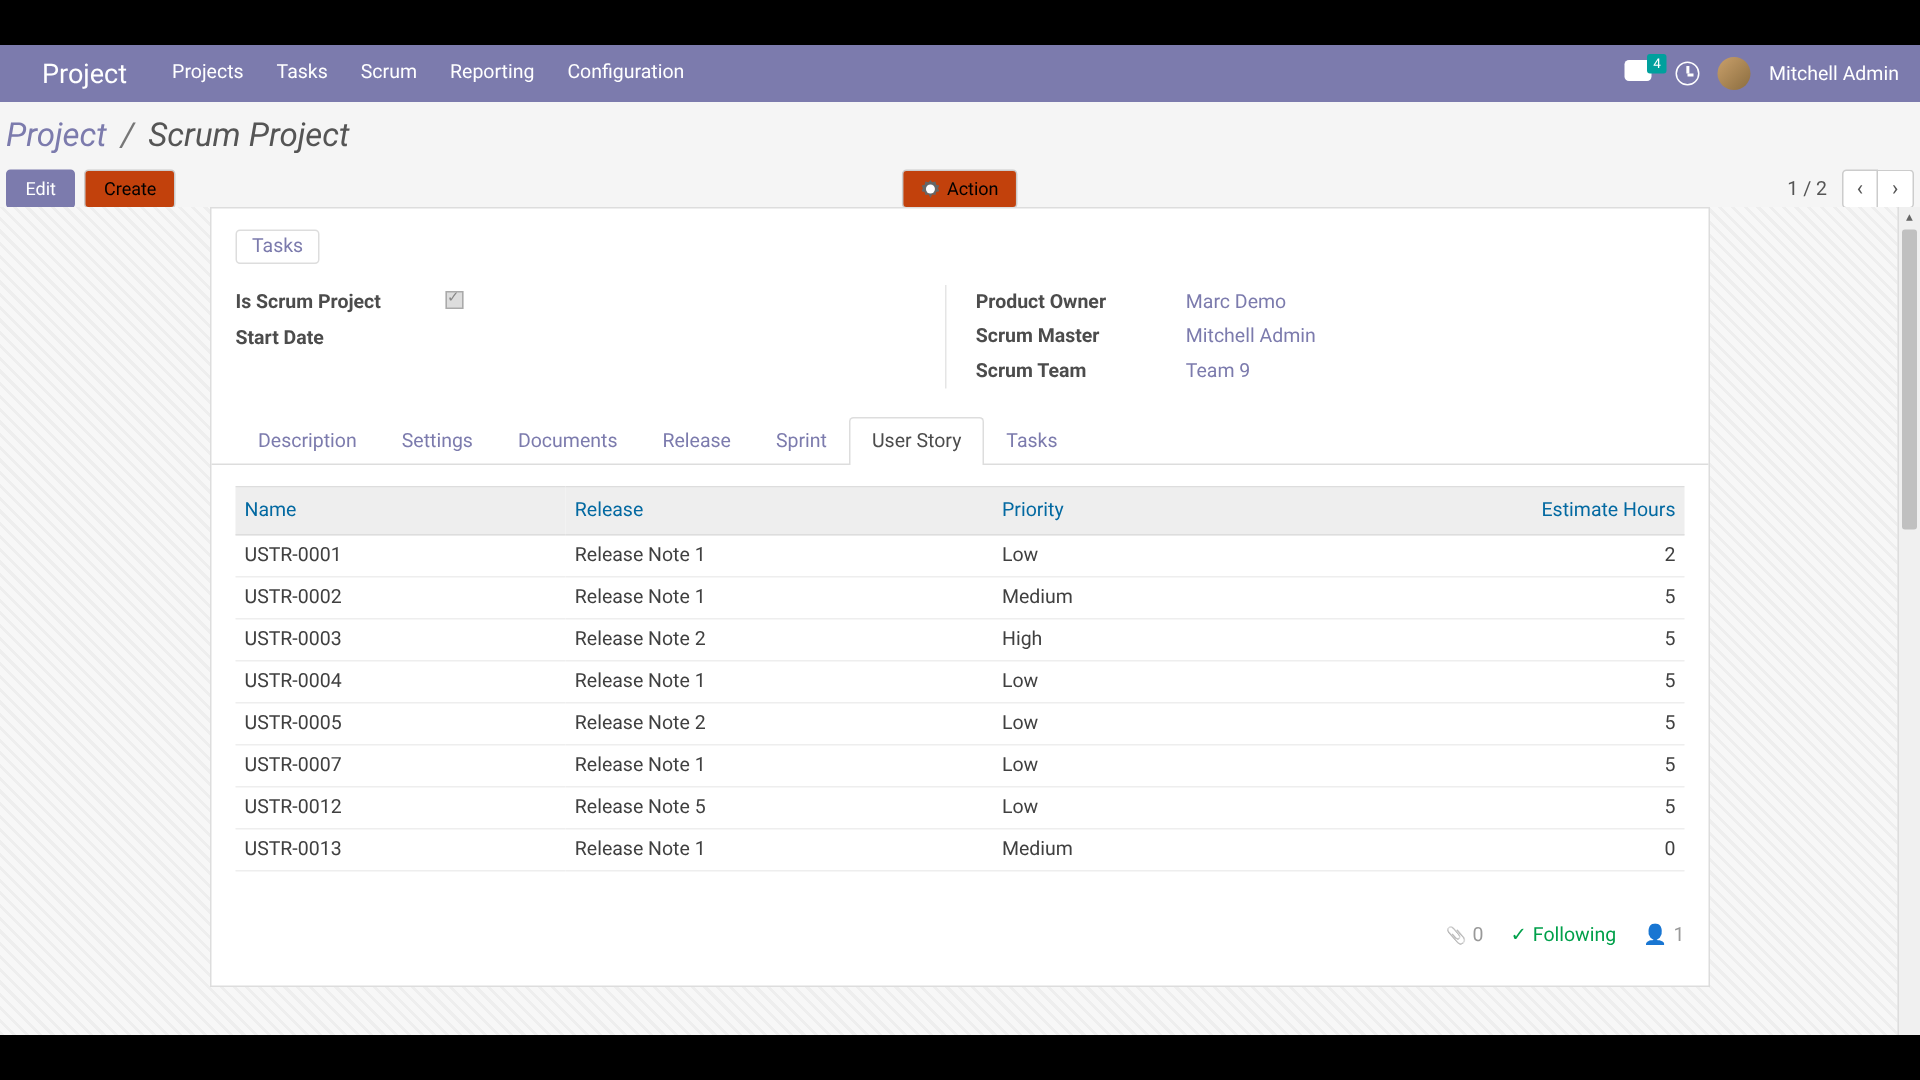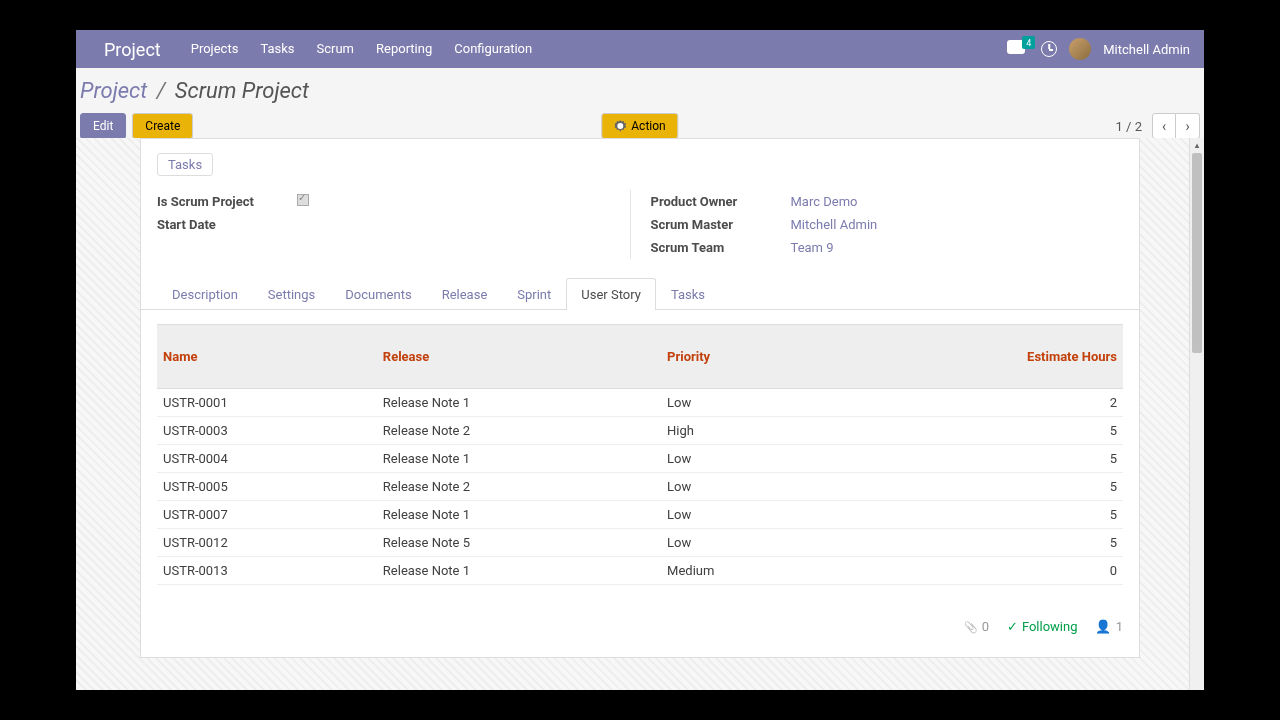--- a/index.html
+++ b/index.html
@@ -1,17 +1,17 @@
 <!DOCTYPE html>
 <html><head>
 <meta charset="utf-8">
 <style>
 * { margin: 0; padding: 0; box-sizing: border-box; font-family: -apple-system, BlinkMacSystemFont, "Segoe UI", Roboto, sans-serif; }
 body { background: #000; }
-.frame { width: 1128px; height: 720px; margin: 0 auto; background: #000; position: relative; }
+.frame { width: 1280px; height: 720px; margin: 0 auto; background: #000; position: relative; }
 .browser-top { height: 30px; background: #000; }
 .app { position: absolute; top: 30px; left: 0; right: 0; bottom: 30px; background: #f5f5f5; }
 .nav { background: #7c7bad; height: 38px; display: flex; align-items: center; color: #fff; font-size: 13px; }
 .nav-apps { width: 10px; height: 38px; background: #7c7bad; display: flex; align-items: center; justify-content: center; }
 .nav-brand { font-size: 18px; font-weight: 400; padding: 0 20px 0 18px; color: #fff; }
 .nav-menu { display: flex; gap: 2px; }
 .nav-menu-item { padding: 0 10px; line-height: 38px; cursor: pointer; }
 .nav-right { margin-left: auto; display: flex; align-items: center; gap: 12px; padding-right: 14px; }
 .chat-icon { position: relative; width: 22px; height: 18px; }
 .chat-bubble { width: 18px; height: 14px; background: #fff; border-radius: 3px; position: relative; }
@@ -21,21 +21,21 @@
 .clock-icon::before { content: ""; position: absolute; top: 2px; left: 50%; width: 1.5px; height: 5px; background: #fff; transform: translateX(-50%); }
 .clock-icon::after { content: ""; position: absolute; top: 50%; left: 50%; width: 4px; height: 1.5px; background: #fff; }
 .avatar { width: 22px; height: 22px; border-radius: 50%; background: linear-gradient(135deg, #c9a06b, #8b6d3f); }
 .user-name { font-size: 13px; }
 .breadcrumb-row { padding: 10px 0 4px 4px; }
 .breadcrumb { font-size: 22px; color: #7c7bad; font-style: italic; }
 .breadcrumb a { color: #7c7bad; text-decoration: none; cursor: pointer; }
 .breadcrumb-sep { color: #777; margin: 0 4px; }
 .breadcrumb-current { color: #555; }
 .toolbar { display: flex; align-items: center; padding: 6px 4px 10px 4px; }
-.btn { border: 1px solid #ccc; background: #eab308; padding: 5px 12px; font-size: 12px; cursor: pointer; border-radius: 3px; }
+.btn { border: 1px solid #ccc; background: #c2410c; padding: 5px 12px; font-size: 12px; cursor: pointer; border-radius: 3px; }
 .btn + .btn { margin-left: 6px; }
 .btn-primary { background: #7c7bad; border-color: #7c7bad; color: #fff; }
 .action-wrap { margin-left: auto; margin-right: auto; position: absolute; left: 50%; transform: translateX(-50%); }
 .btn-action { display: flex; align-items: center; gap: 5px; }
 .gear { width: 12px; height: 12px; display: inline-block; background: #666; clip-path: polygon(50% 0, 60% 12%, 78% 8%, 82% 26%, 100% 30%, 92% 46%, 100% 62%, 82% 66%, 78% 84%, 60% 80%, 50% 100%, 40% 80%, 22% 84%, 18% 66%, 0 62%, 8% 46%, 0 30%, 18% 26%, 22% 8%, 40% 12%); position: relative; }
 .gear::after { content: ""; position: absolute; top: 3px; left: 3px; width: 6px; height: 6px; background: #fff; border-radius: 50%; }
 .pager { margin-left: auto; display: flex; align-items: center; gap: 10px; font-size: 13px; color: #555; }
 .pager-btns { display: flex; }
 .pager-btn { border: 1px solid #ccc; background: #fff; width: 24px; height: 26px; display: flex; align-items: center; justify-content: center; cursor: pointer; font-size: 14px; color: #555; }
 .pager-btn:first-child { border-radius: 3px 0 0 3px; }
@@ -54,21 +54,21 @@
 .form-sep { width: 1px; background: #e5e5e5; margin: 0 20px 0 0; }
 .checkbox { width: 12px; height: 12px; background: #ddd; border: 1px solid #aaa; display: inline-block; position: relative; }
 .checkbox::after { content: "✓"; position: absolute; top: -3px; left: 0; font-size: 10px; color: #888; }
 
 .tabs { display: flex; border-bottom: 1px solid #ddd; padding: 0 16px; }
 .tab { padding: 8px 14px; font-size: 13px; color: #7c7bad; cursor: pointer; border: 1px solid transparent; border-bottom: none; position: relative; top: 1px; }
 .tab.active { color: #4c4c4c; border-color: #ddd; background: #fff; border-radius: 3px 3px 0 0; }
 
 .table-wrap { padding: 14px 16px; }
 table { width: 100%; border-collapse: collapse; font-size: 13px; }
-thead th { background: #eee; text-align: left; font-weight: 700; color: #c2410c; padding: 24px 6px; border-top: 1px solid #ddd; border-bottom: 1px solid #ddd; }
+thead th { background: #eee; text-align: left; font-weight: 400; color: #0369a1; padding: 8px 6px; border-top: 1px solid #ddd; border-bottom: 1px solid #ddd; }
 thead th:last-child { text-align: right; }
 tbody td { padding: 6px; border-bottom: 1px solid #eee; color: #404040; }
 tbody td:last-child { text-align: right; }
 tbody tr { cursor: pointer; }
 
 .footer { display: flex; justify-content: flex-end; gap: 18px; padding: 20px 16px 14px; font-size: 13px; color: #999; }
 .footer-item { display: flex; align-items: center; gap: 4px; }
 .footer-item.green { color: #00a04a; }
 .attach-ic::before { content: "📎"; font-size: 11px; filter: grayscale(1) opacity(0.6); }
 .check-ic { color: #00a04a; }
@@ -187,20 +187,26 @@
                 </tr>
               </thead>
             <tbody id="tbody">
                 <tr>
                   <td>USTR-0001</td>
                   <td>Release Note 1</td>
                   <td>Low</td>
                   <td>2</td>
                 </tr>
                 <tr>
+                  <td>USTR-0002</td>
+                  <td>Release Note 1</td>
+                  <td>Medium</td>
+                  <td>5</td>
+                </tr>
+                <tr>
                   <td>USTR-0003</td>
                   <td>Release Note 2</td>
                   <td>High</td>
                   <td>5</td>
                 </tr>
                 <tr>
                   <td>USTR-0004</td>
                   <td>Release Note 1</td>
                   <td>Low</td>
                   <td>5</td>

